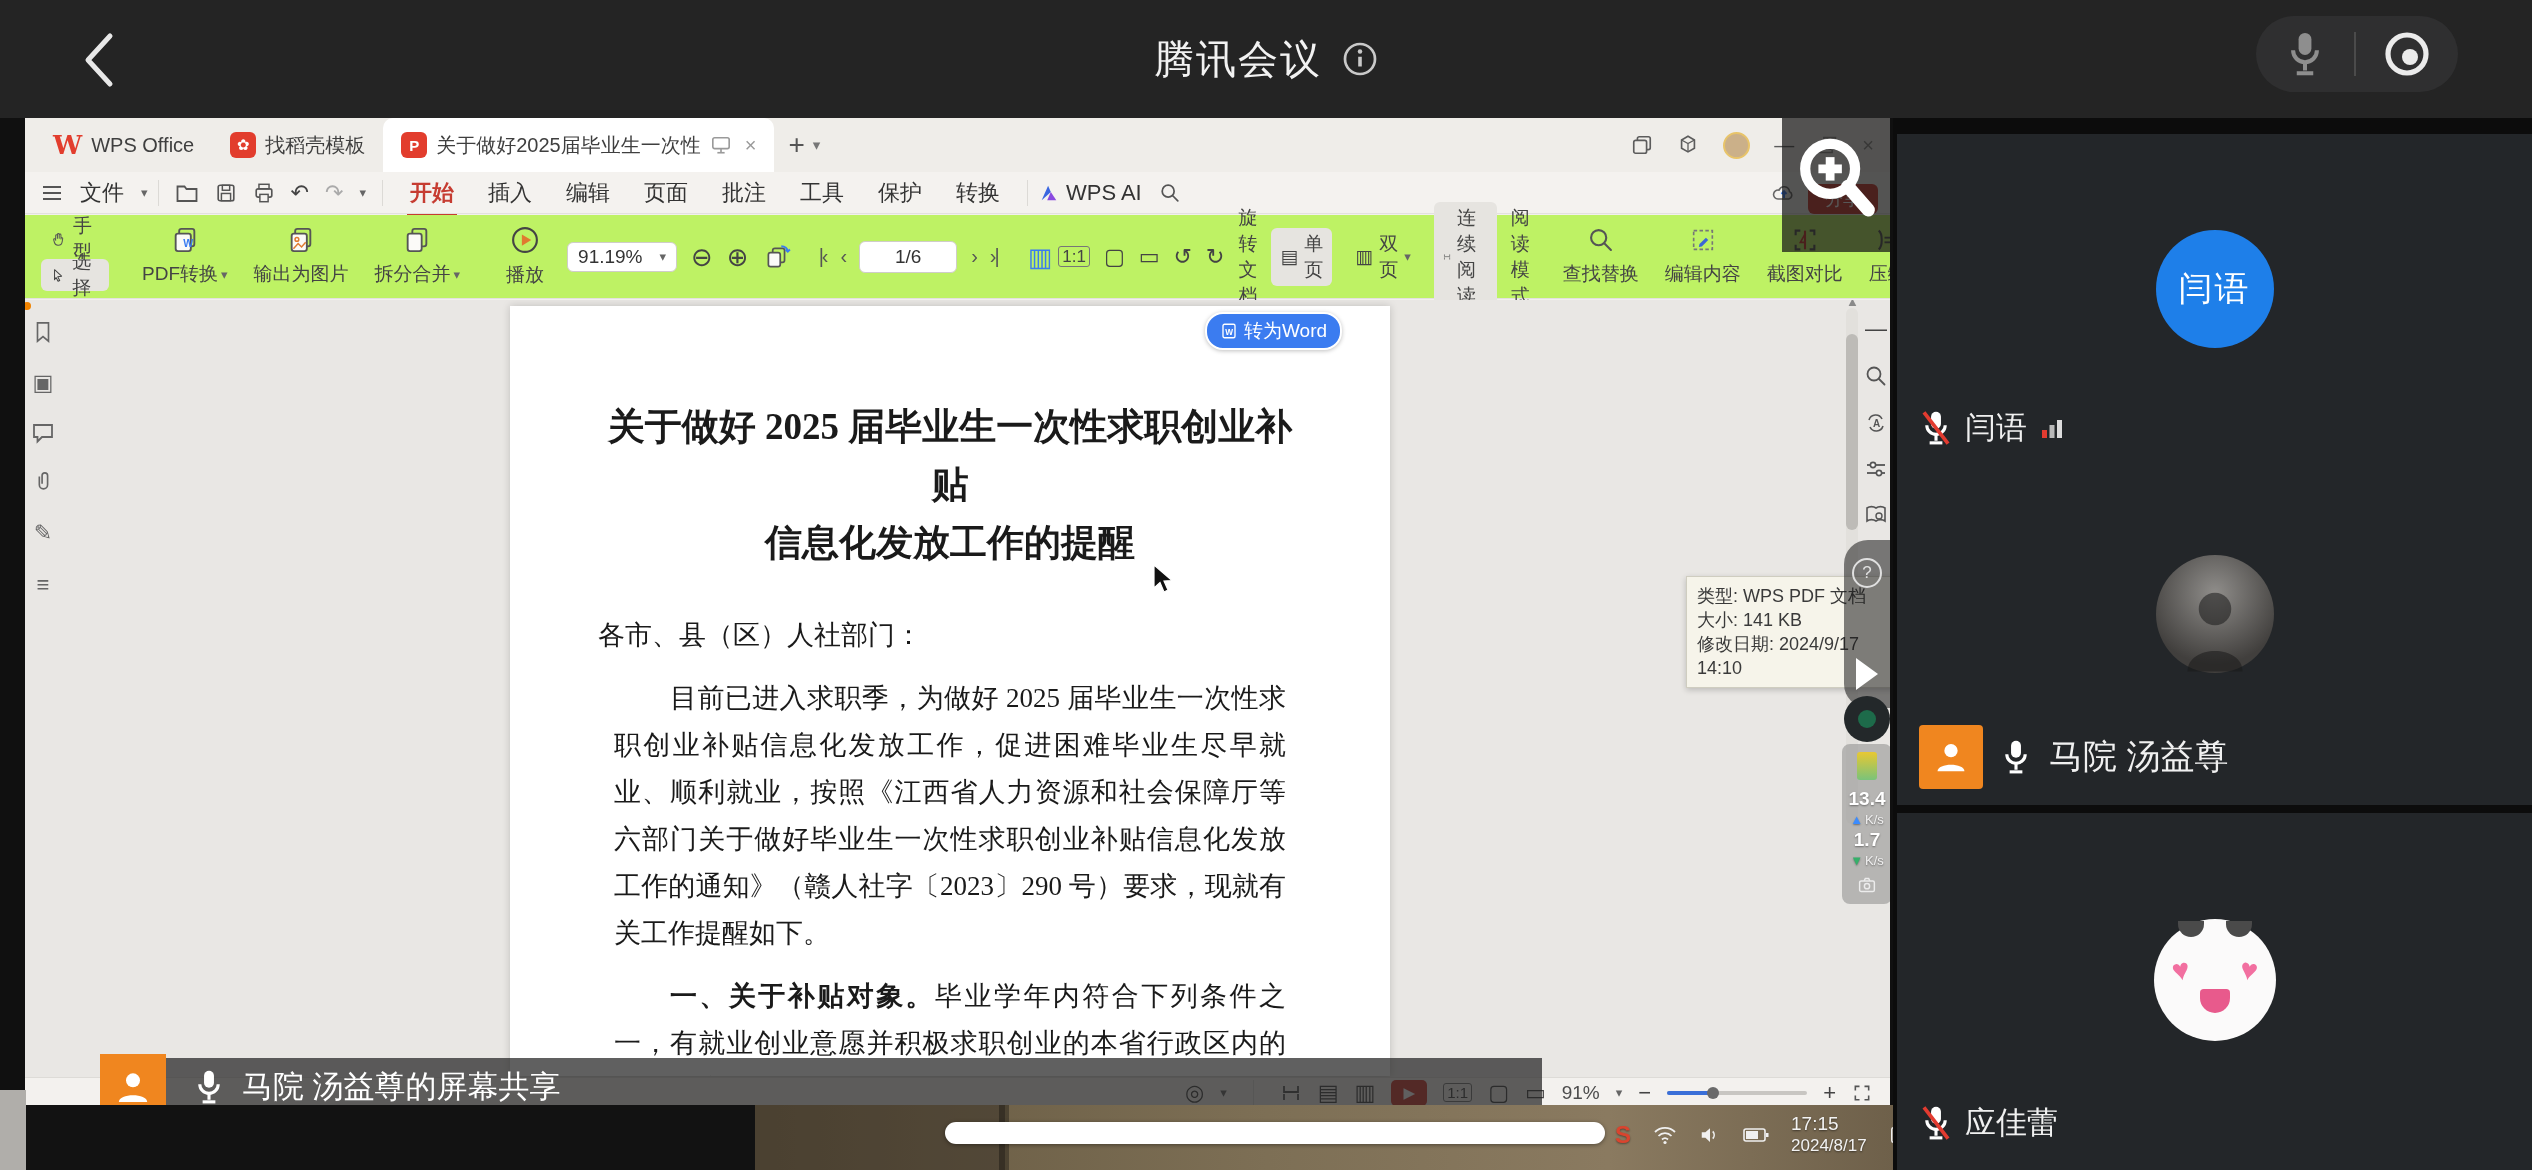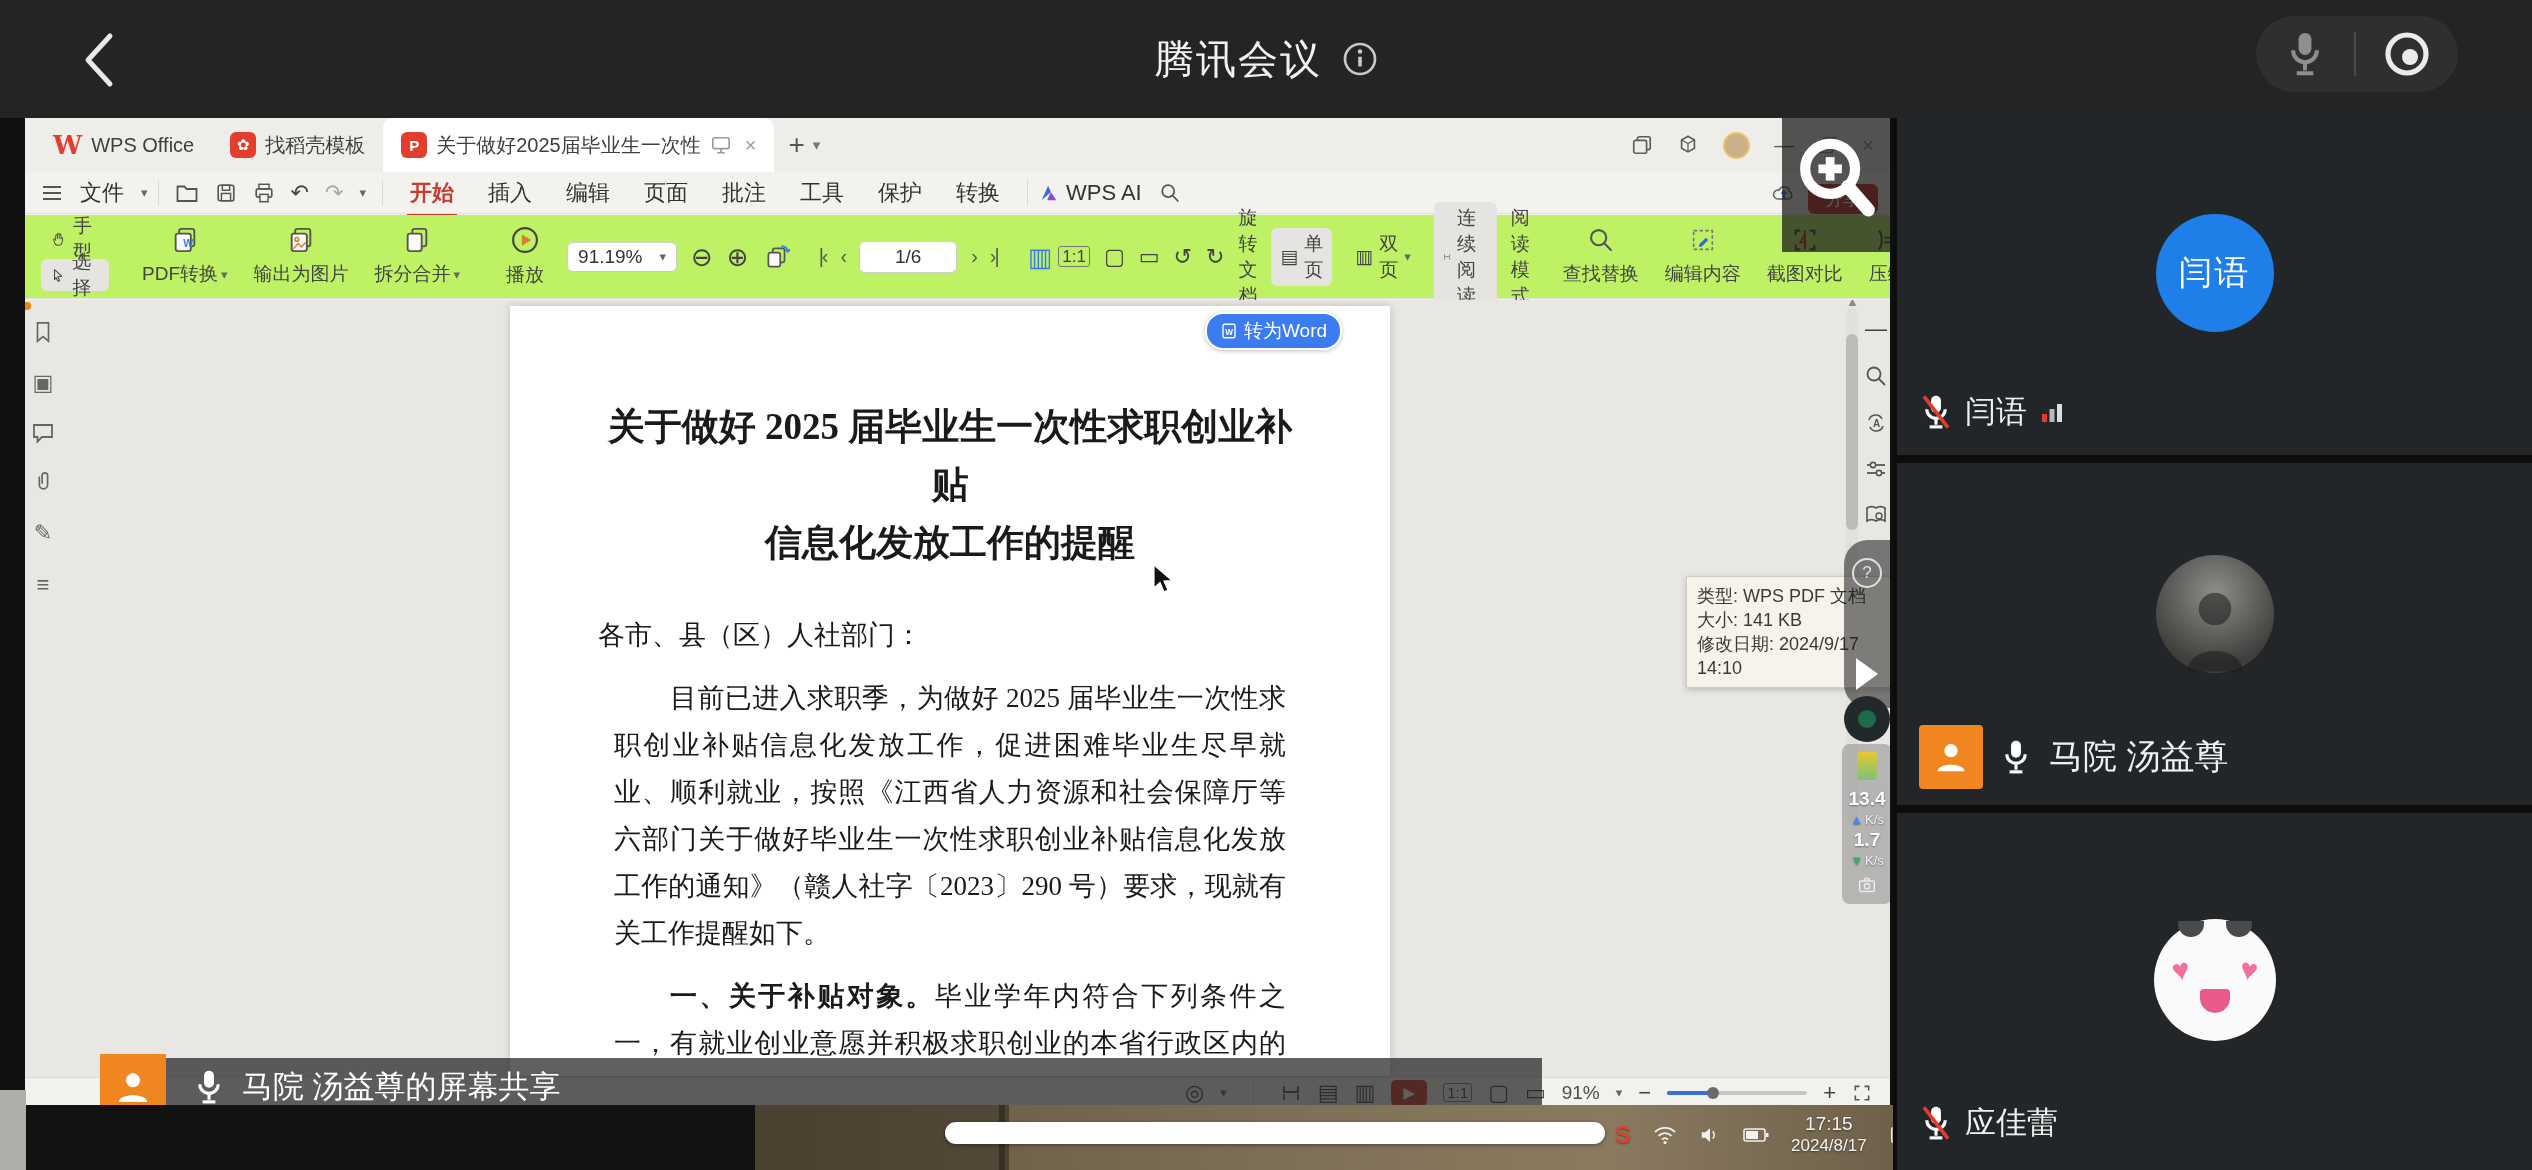--- a/index.html
+++ b/index.html
@@ -102,27 +102,27 @@
   .share-banner .txt{color:#fff;font-size:31px;}
   
   .bottomstrip{position:absolute;left:0;top:1105px;width:2532px;height:65px;background:#121212;}
   .corner-gray{position:absolute;left:0;top:1090px;width:26px;height:80px;background:#b0aeaa;}
   .taskvid{position:absolute;left:755px;top:1105px;width:1138px;height:65px;
            background:linear-gradient(90deg,#64573f,#7d6f55 45%,#8a7a60 75%,#6e604a);overflow:hidden;}
   .taskvid .blob1{position:absolute;left:0;top:0;width:250px;height:65px;background:rgba(35,30,26,.38);}
   .taskvid .pole{position:absolute;left:244px;top:0;width:10px;height:65px;background:rgba(0,0,0,.32);}
   .tb-icons{position:absolute;left:860px;top:8px;display:flex;align-items:center;gap:22px;color:rgba(255,255,255,.88);}
   .s-logo{color:#d9442e;font-weight:bold;font-size:24px;text-shadow:0 1px 2px rgba(0,0,0,.4);}
-  .clockblk{text-align:center;color:#f3f3f3;text-shadow:0 1px 2px rgba(0,0,0,.5);line-height:22px;}
+  .clockblk{text-align:left;color:#f3f3f3;text-shadow:0 1px 2px rgba(0,0,0,.5);line-height:22px;}
   .clockblk .t{font-size:19px;} .clockblk .d{font-size:17px;}
   .hscroll{position:absolute;left:945px;top:1122px;width:660px;height:22px;border-radius:11px;background:#ffffff;box-shadow:0 1px 4px rgba(0,0,0,.4);}
   
   .panel{position:absolute;left:1893px;top:118px;width:639px;height:1052px;background:#0c0c0c;}
   .tile{position:absolute;left:4px;width:635px;background:#232629;overflow:hidden;}
-  .t1{top:0;height:337px;} .t2{top:345px;height:342px;} .t3{top:695px;height:357px;}
+  .t1{top:16px;height:337px;} .t2{top:345px;height:342px;} .t3{top:695px;height:357px;}
   .avatar-big{position:absolute;left:50%;transform:translateX(-50%);border-radius:50%;}
   .av-blue{width:118px;height:118px;background:#1e7fe9;display:flex;align-items:center;justify-content:center;color:#fff;font-size:34px;letter-spacing:2px;}
   .av-photo{width:118px;height:118px;background:radial-gradient(circle at 50% 32%,#8f8d8a,#413f3d 72%);}
   .av-photo .sil{position:absolute;left:29px;top:30px;width:60px;height:88px;}
   .av-toon{width:122px;height:122px;background:#fbfafa;position:relative;}
   .av-toon .heart{position:absolute;font-size:30px;color:#f26fa0;top:34px;}
   .av-toon .h1{left:18px;transform:rotate(-10deg);} .av-toon .h2{right:18px;transform:rotate(10deg);}
   .av-toon .mouth{position:absolute;left:46px;top:70px;width:30px;height:24px;background:#e85a8c;border-radius:4px 4px 16px 16px;}
   .av-toon .ear{position:absolute;top:2px;width:26px;height:16px;background:#4a4a4a;border-radius:0 0 14px 14px;}
   .av-toon .e1{left:24px;} .av-toon .e2{right:24px;}

